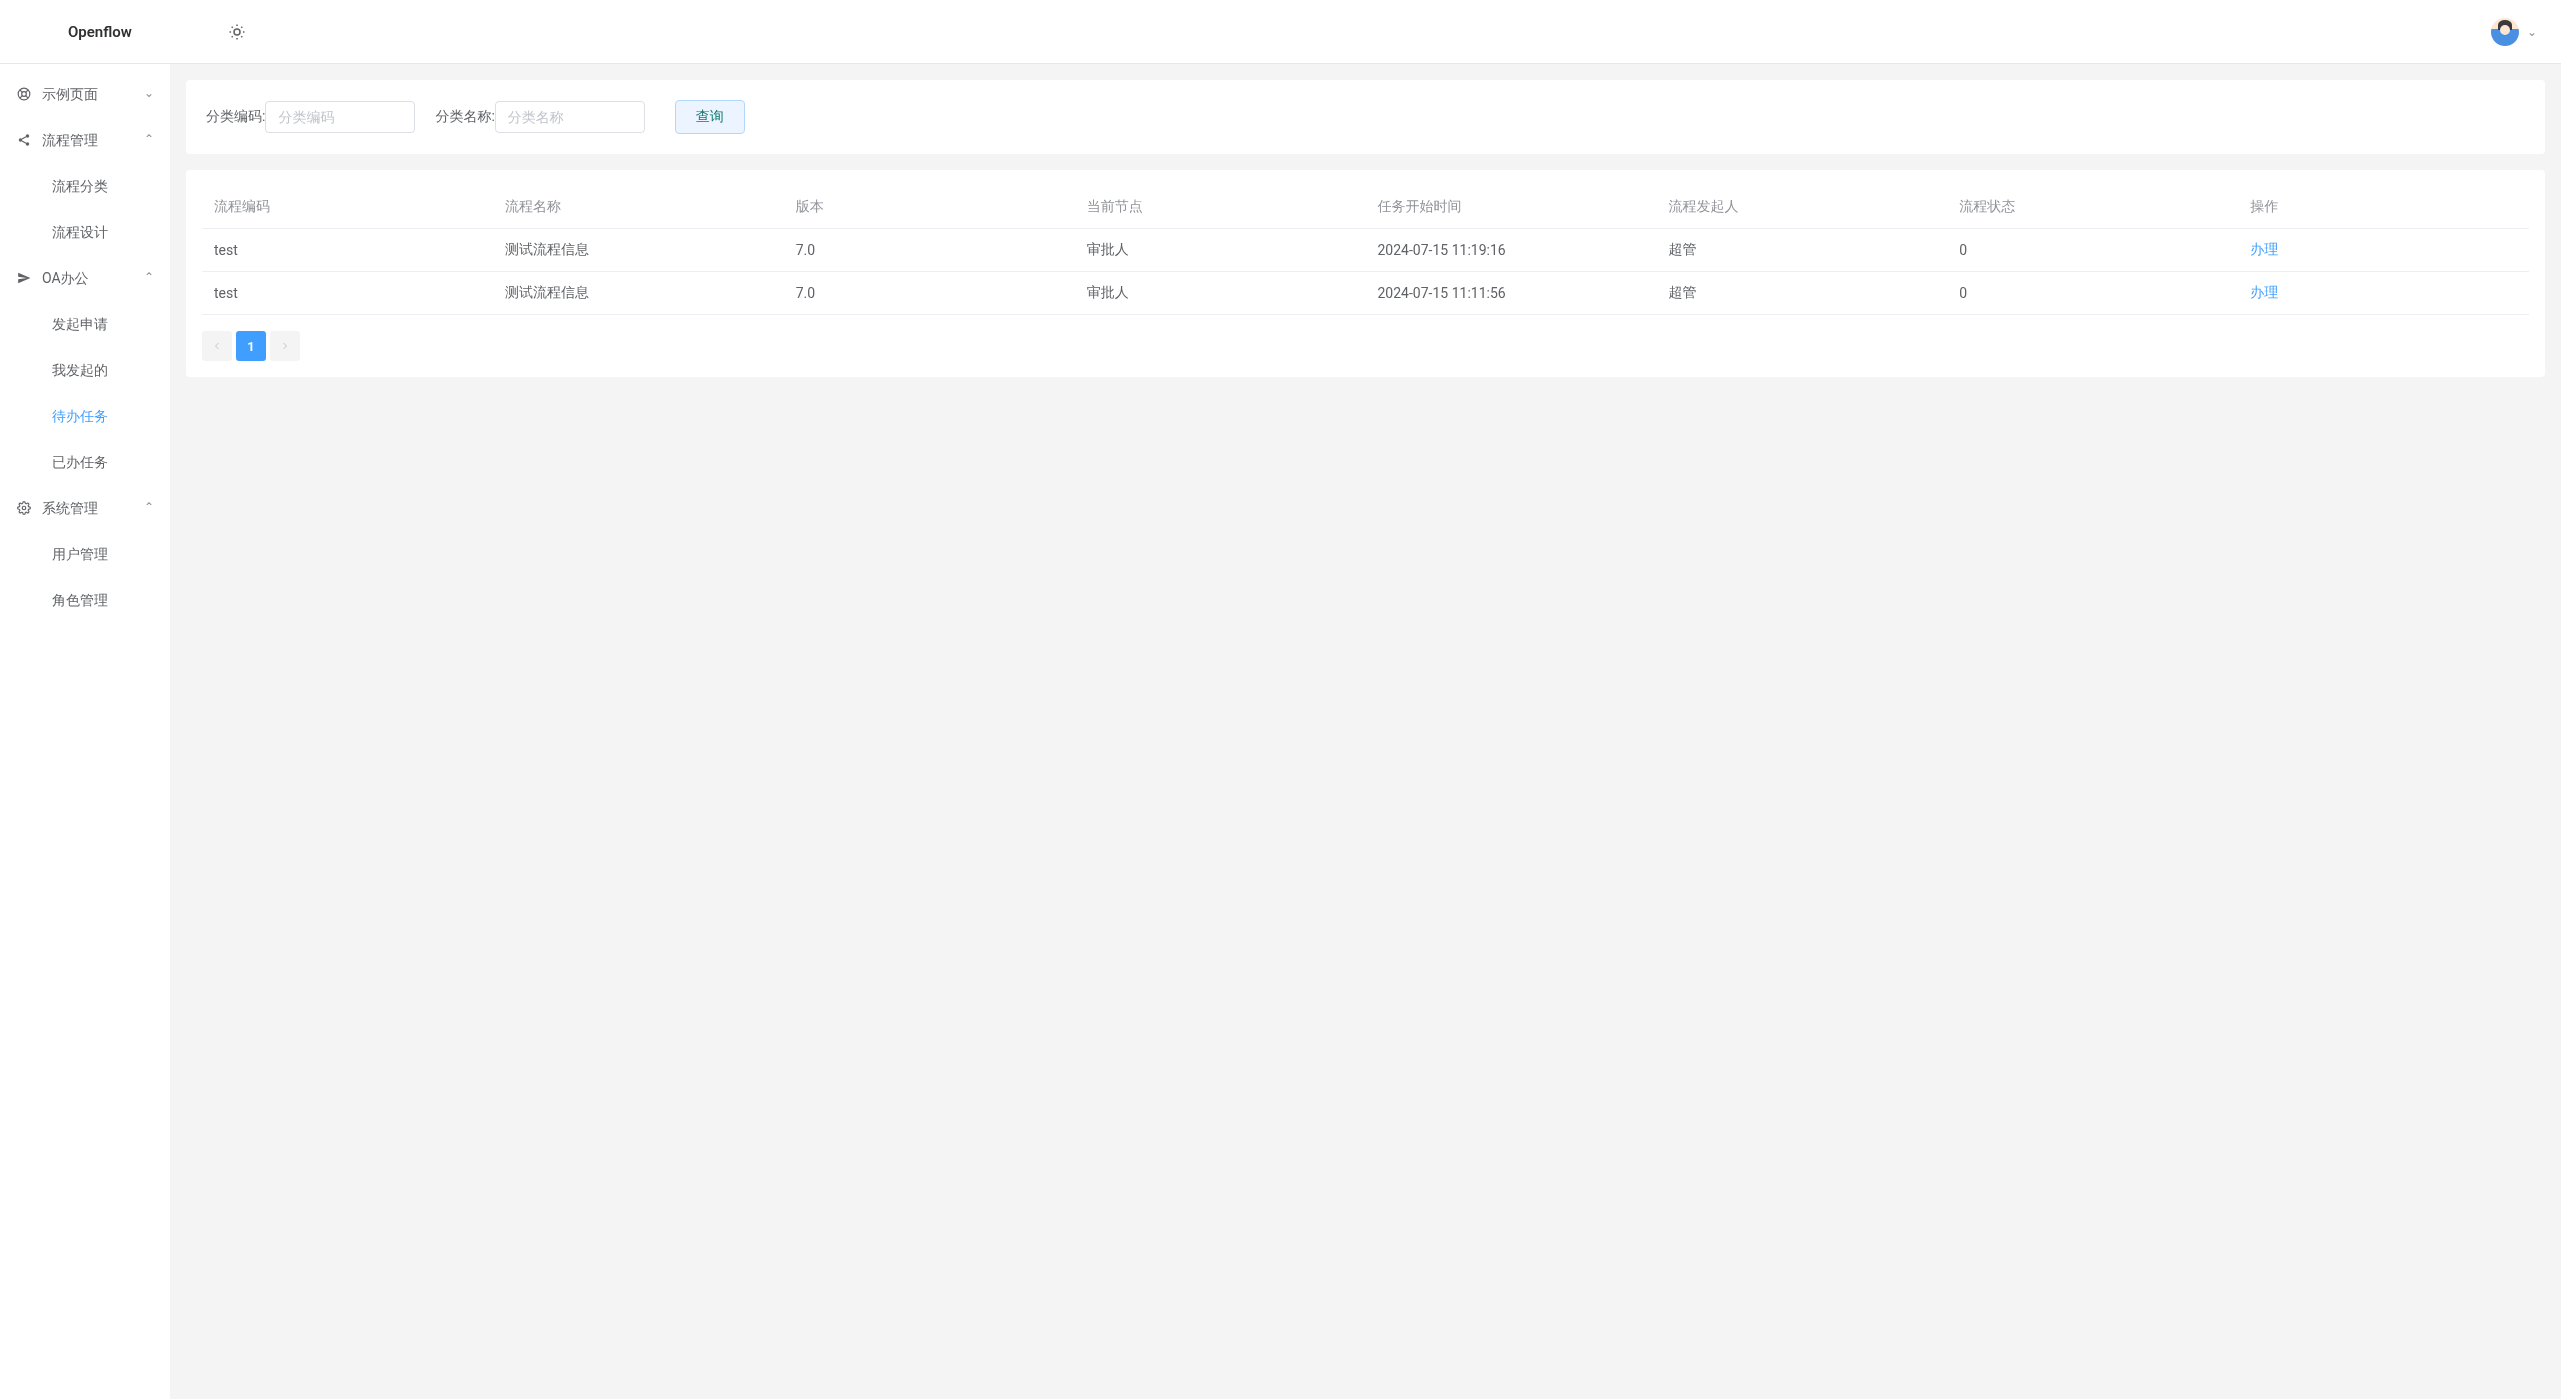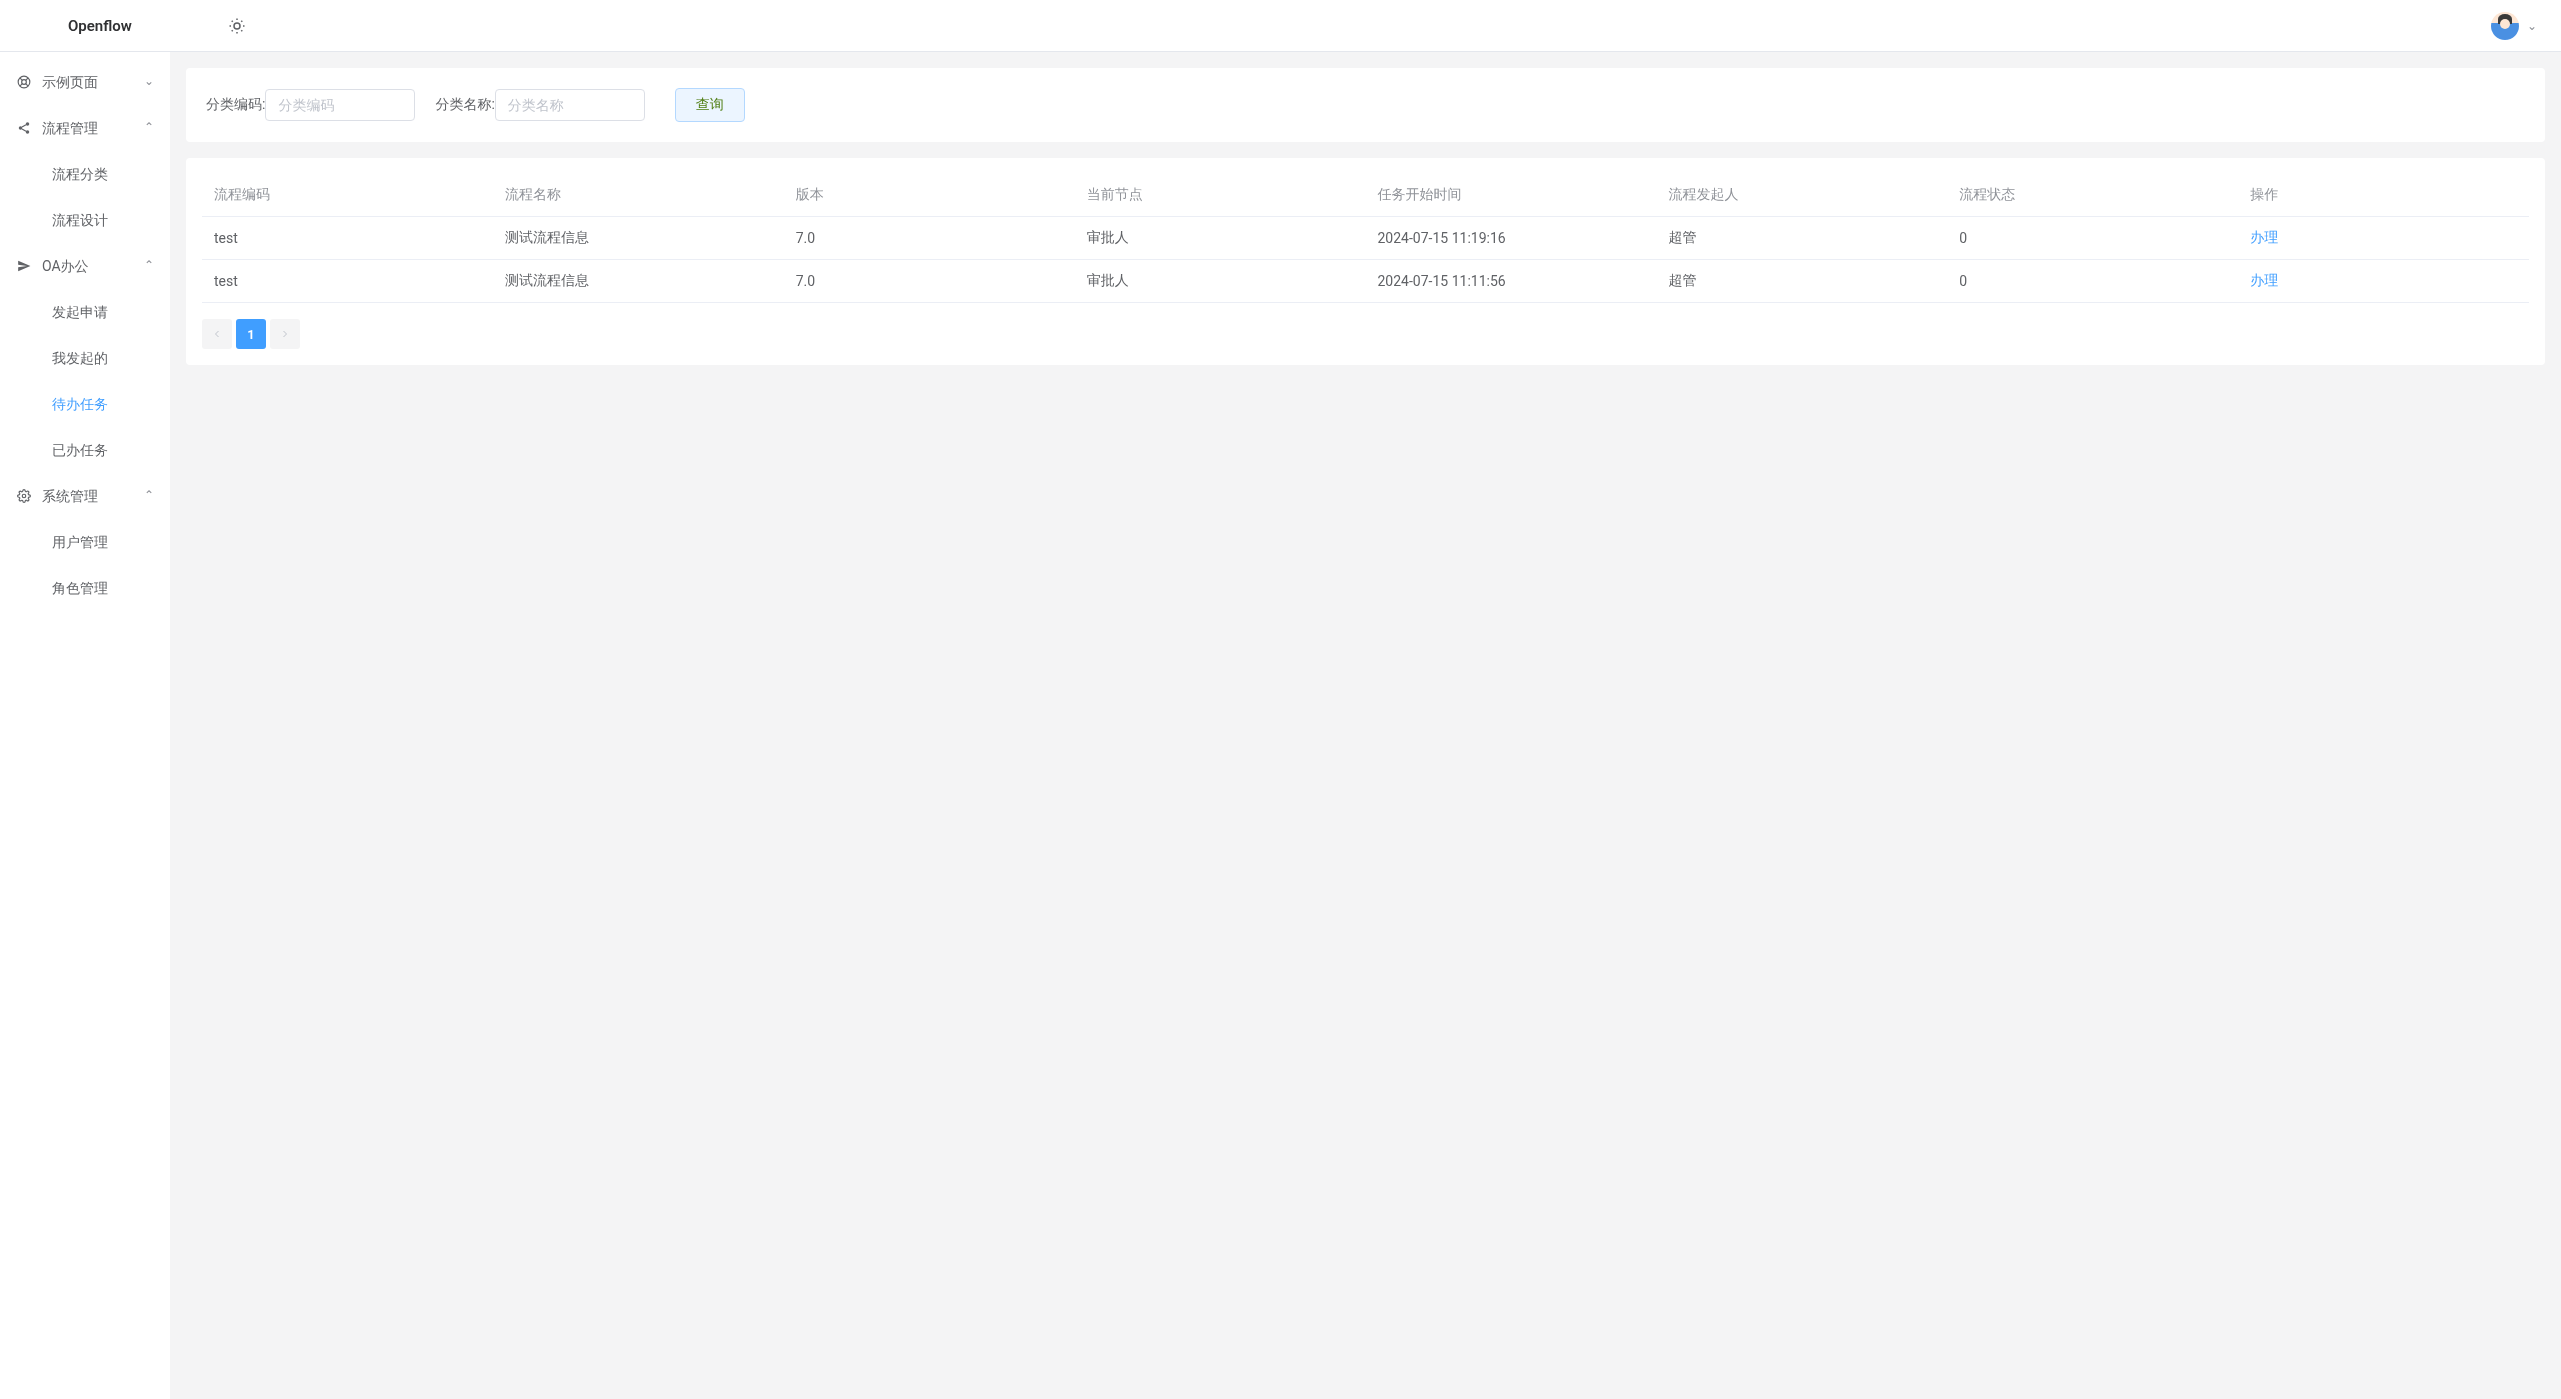--- a/index.html
+++ b/index.html
@@ -7,21 +7,21 @@
       padding: 0;
       box-sizing: border-box;
     }
     body {
       font-family: -apple-system, BlinkMacSystemFont, "Segoe UI", Roboto, "Helvetica Neue", Arial, sans-serif;
       font-size: 14px;
       color: #333;
       background: #f4f4f5;
     }
     .header {
-      height: 52px;
+      height: 64px;
       background: #fff;
       display: flex;
       align-items: center;
       justify-content: space-between;
       padding: 0 24px;
       border-bottom: 1px solid #e4e7ed;
     }
     .header-left {
       display: flex;
       align-items: center;
@@ -163,21 +163,21 @@
       color: #606266;
       outline: none;
     }
     .filter-input::placeholder {
       color: #c0c4cc;
     }
     .query-btn {
       padding: 7px 20px;
       background: #ecf5ff;
       border: 1px solid #b3d8ff;
-      color: #4d7c0f;
+      color: #0f766e;
       border-radius: 4px;
       cursor: pointer;
       font-size: 14px;
       margin-left: 10px;
     }
     .table-card {
       background: #fff;
       border-radius: 4px;
       padding: 16px;
     }

